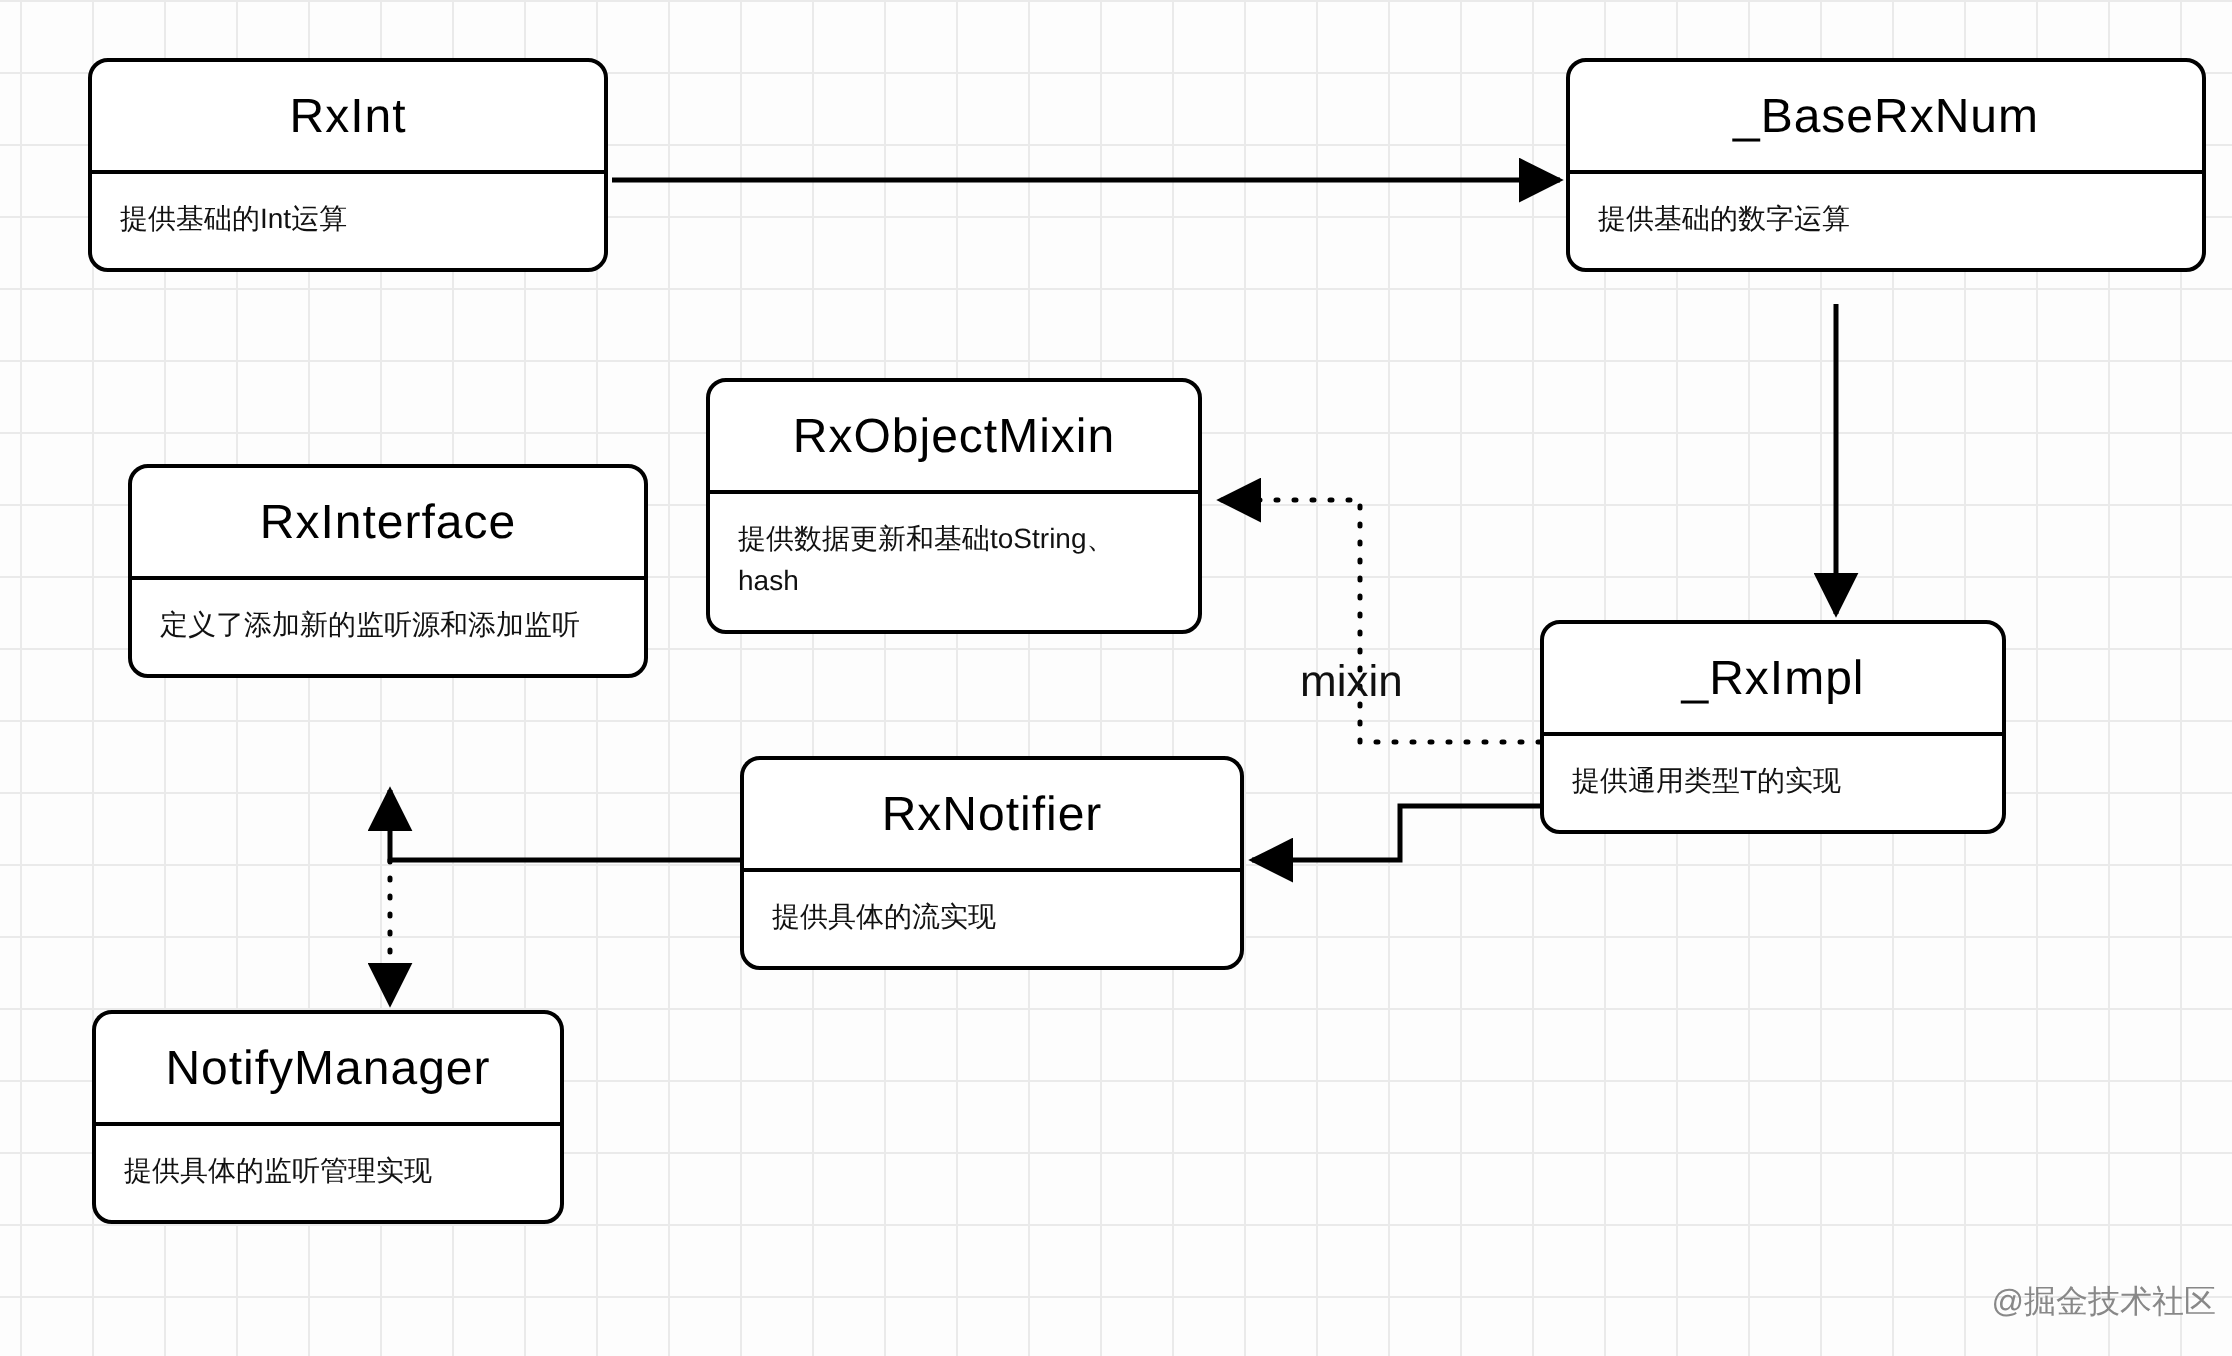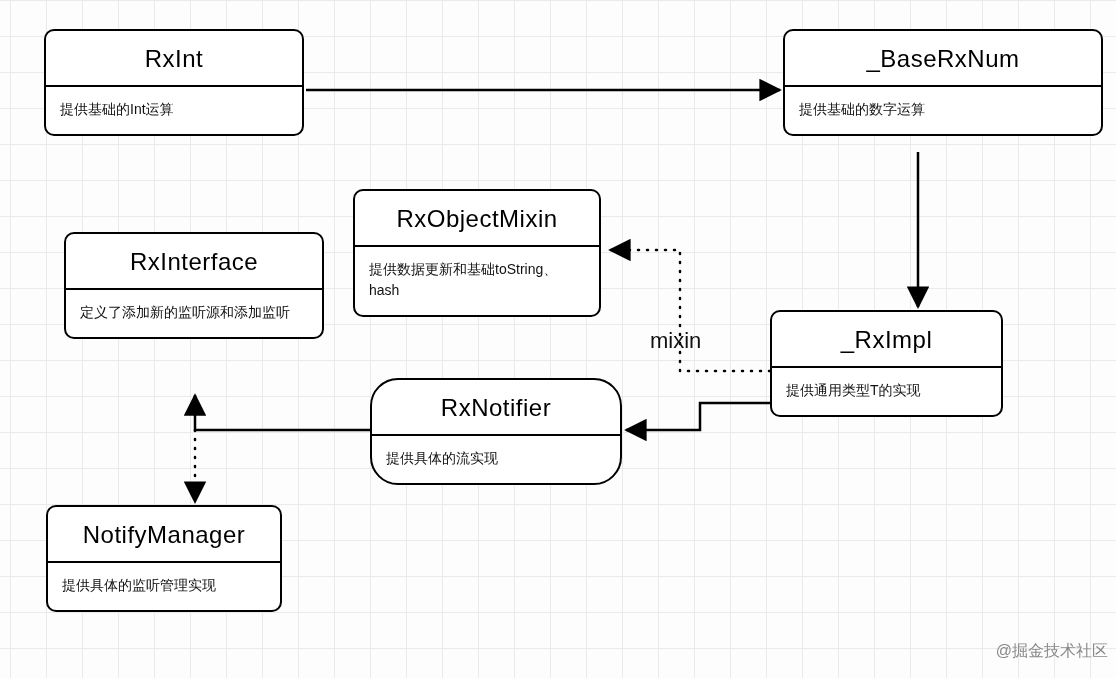--- a/index.html
+++ b/index.html
@@ -73,21 +73,21 @@
 <div class="node" style="left:770px; top:310px; width:233px;">
   <div class="node-title">_RxImpl</div>
   <div class="node-desc">提供通用类型T的实现</div>
 </div>
 
 <div class="node" style="left:353px; top:189px; width:248px;">
   <div class="node-title">RxObjectMixin</div>
   <div class="node-desc">提供数据更新和基础toString、hash</div>
 </div>
 
-<div class="node" style="left:370px; top:378px; width:252px;border-radius:28px;">
+<div class="node" style="left:370px; top:378px; width:252px;">
   <div class="node-title">RxNotifier</div>
   <div class="node-desc">提供具体的流实现</div>
 </div>
 
 <div class="node" style="left:64px; top:232px; width:260px;">
   <div class="node-title">RxInterface</div>
   <div class="node-desc">定义了添加新的监听源和添加监听</div>
 </div>
 
 <div class="node" style="left:46px; top:505px; width:236px;">

